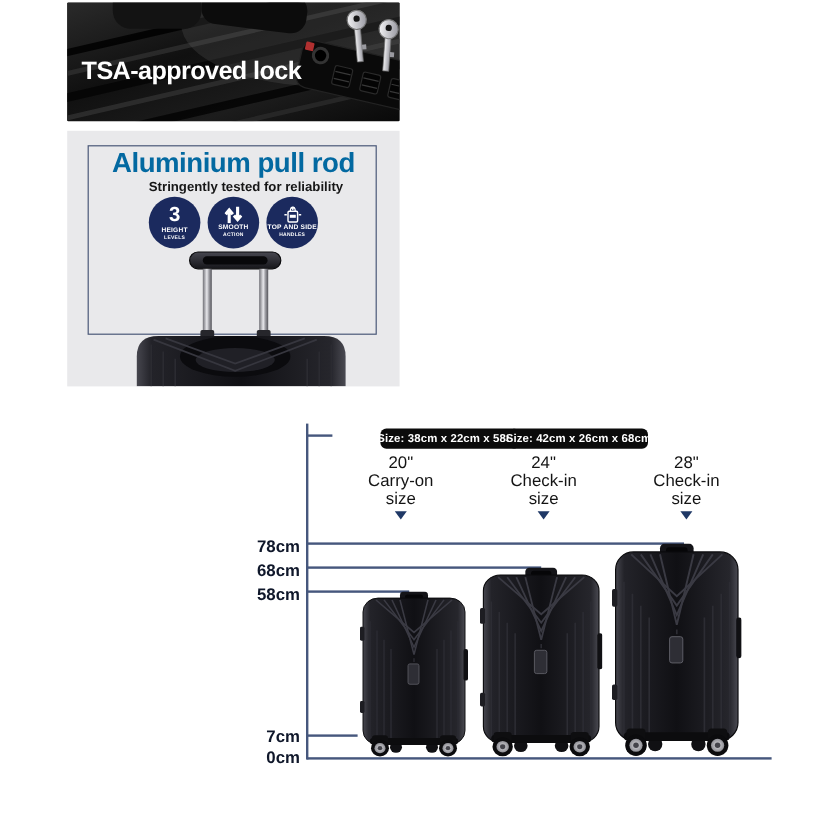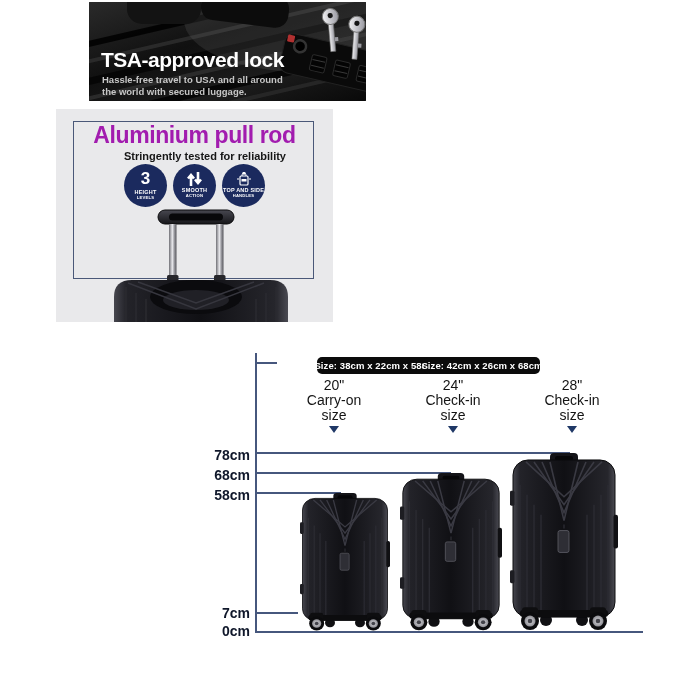--- a/index.html
+++ b/index.html
@@ -1,31 +1,31 @@
 <!DOCTYPE html>
 <html><head>
 <meta charset="utf-8">
 <style>
   html,body{margin:0;padding:0;background:#ffffff;}
   .canvas{position:relative;width:700px;height:700px;background:#ffffff;overflow:hidden;
           font-family:"Liberation Sans",sans-serif;}
   .abs{position:absolute;}
 
   
-  .tsa{left:56px;top:2px;width:277px;height:99px;overflow:hidden;border-radius:1px;background:#141414;margin-left:33px;}
+  .tsa{left:56px;top:2px;width:277px;height:99px;overflow:hidden;border-radius:1px;background:#141414;}
   .tsa svg{position:absolute;left:0;top:0;}
   .tsa-title{position:absolute;left:12px;top:46px;color:#ffffff;font-size:21px;font-weight:800;
              letter-spacing:-0.5px;white-space:nowrap;}
   .tsa-sub{position:absolute;left:13px;top:72px;color:#c6c6c6;font-size:9.5px;font-weight:600;
            line-height:11.5px;white-space:nowrap;}
 
   
   .panel{left:56px;top:109px;width:277px;height:213px;background:#e9e9eb;overflow:hidden;}
   .panel-border{left:17px;top:12px;width:239px;height:156px;border:1.5px solid #4a5878;}
-  .panel-title{left:0;top:13px;width:277px;text-align:center;color:#a21caf;font-size:23px;
+  .panel-title{left:0;top:13px;width:277px;text-align:center;color:#0369a1;font-size:23px;
                font-weight:800;letter-spacing:-0.4px;}
   .panel-sub{left:0;top:41px;width:298px;text-align:center;color:#161616;font-size:11px;font-weight:600;}
   .circles{left:0;top:55px;width:277px;display:flex;justify-content:center;gap:6px;}
   .circle{width:43px;height:43px;border-radius:50%;background:#1b2a5e;color:#ffffff;
           display:flex;flex-direction:column;align-items:center;justify-content:center;line-height:1;}
   .circle .big{font-size:17px;font-weight:800;margin-bottom:1px;}
   .circle .l1{font-size:5.5px;font-weight:700;letter-spacing:0.2px;margin-top:1.5px;}
   .circle .l2{font-size:4.2px;font-weight:700;letter-spacing:0.2px;margin-top:1px;}
   .rod-art{left:50px;top:96px;}
 
@@ -162,24 +162,20 @@
         <circle cx="4.5" cy="8" r="2.6" fill="#161616"></circle>
       </g>
       <g transform="translate(264,13) rotate(4)">
         <rect x="2" y="14" width="5" height="30" fill="url(#keyGrad)" stroke="#6a6a6a" stroke-width="0.6"></rect>
         <rect x="7" y="28" width="3.5" height="4" fill="#9a9aa0"></rect>
         <circle cx="4.5" cy="9" r="8" fill="url(#keyGrad)" stroke="#777777"></circle>
         <circle cx="4.5" cy="8" r="2.6" fill="#161616"></circle>
       </g>
     </svg>
     <div class="tsa-title">TSA-approved lock</div>
-    <div class="tsa-sub">
-      <div>Hassle-free travel to USA and all around</div>
-      <div>the world with secured luggage.</div>
-    </div>
   </div>
 
   <div class="abs panel">
     <div class="abs panel-border"></div>
     <div class="abs panel-title">Aluminium pull rod</div>
     <div class="abs panel-sub">Stringently tested for reliability</div>
 
     <div class="abs circles">
       <div class="circle">
         <div class="big">3</div>

